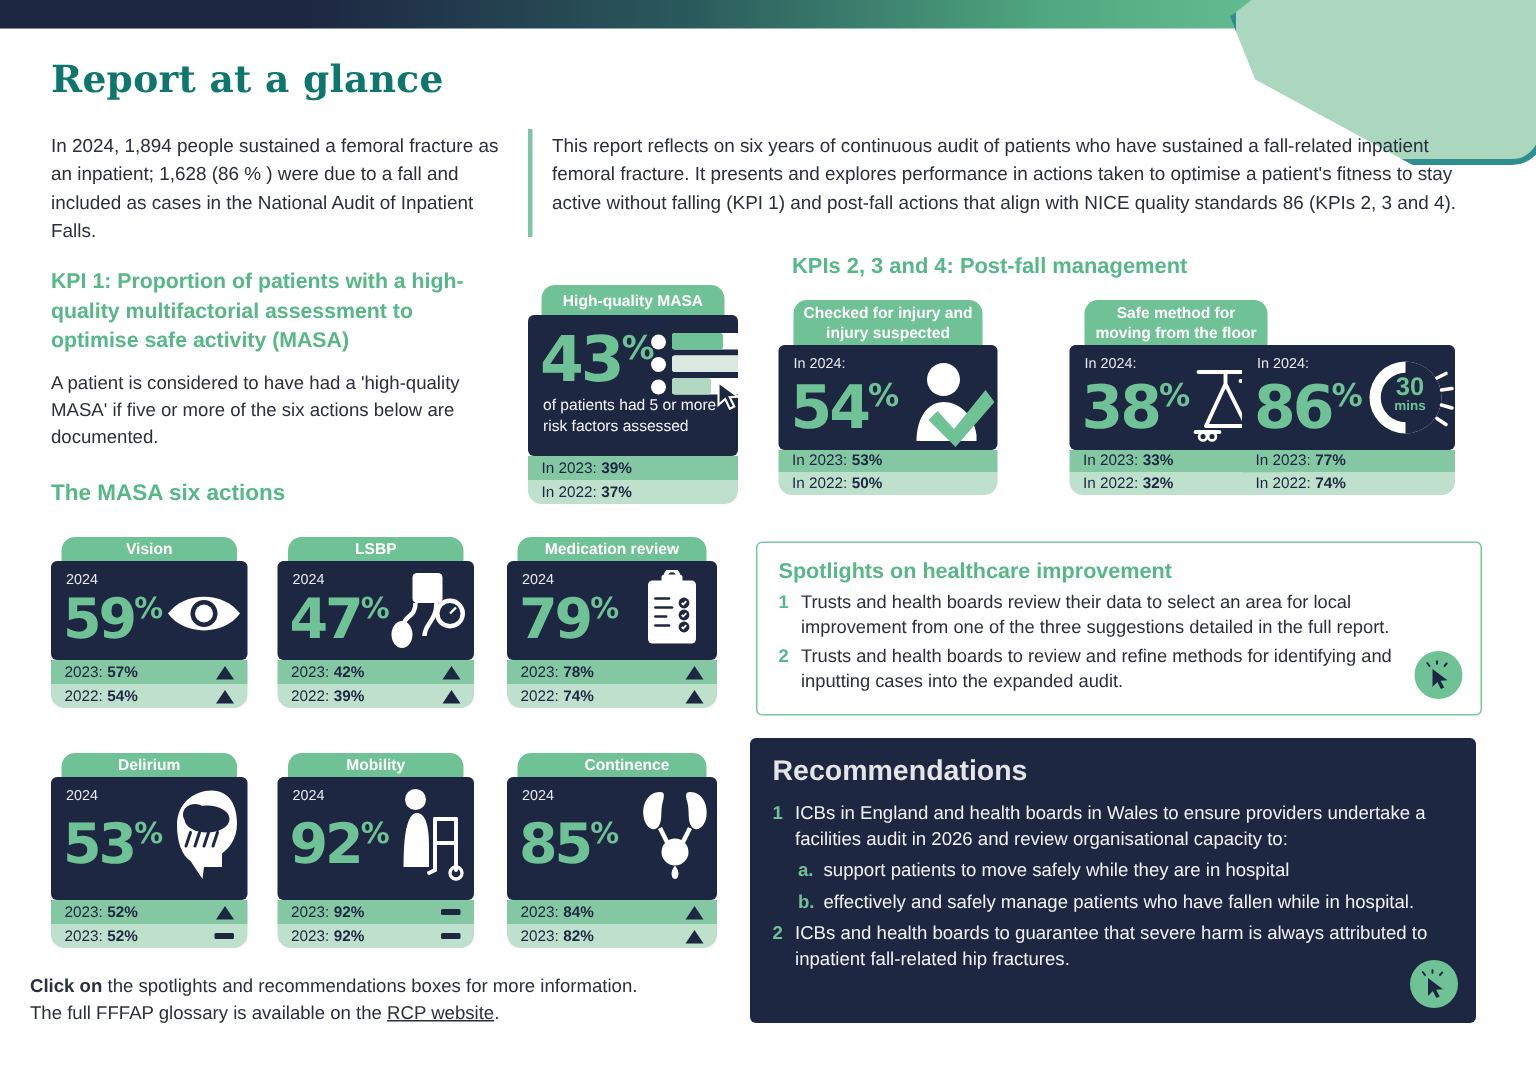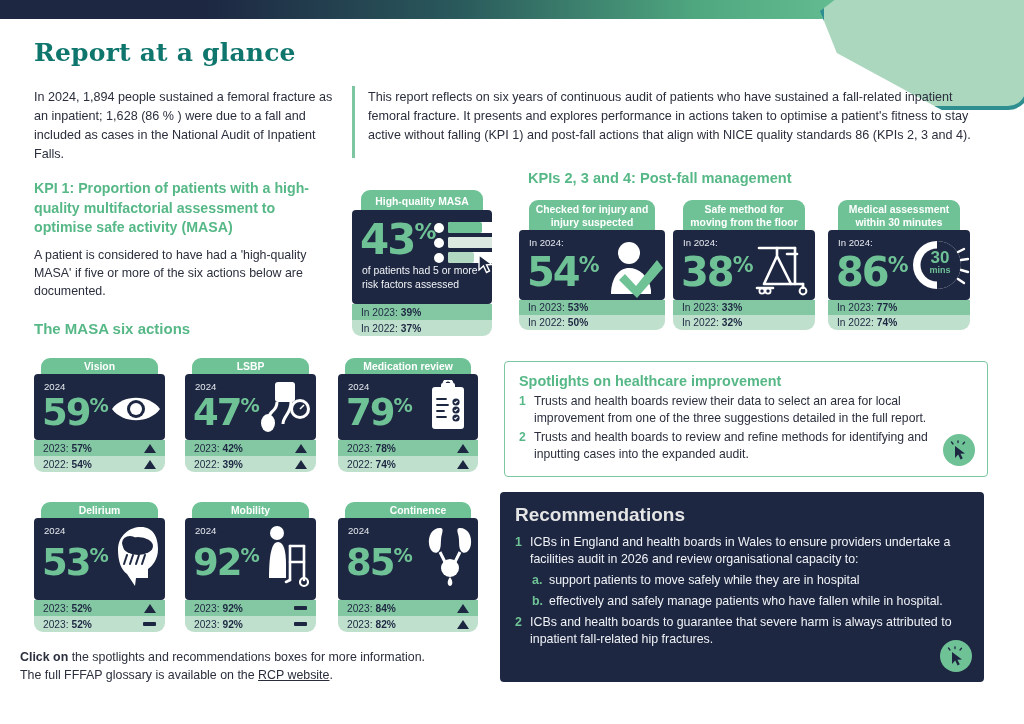--- a/index.html
+++ b/index.html
@@ -225,21 +225,21 @@
     <div class="foot f1" style="top:100px; width:146px; height:15px;">
       <span>In 2023:</span>
         <b>53%</b>
     </div>
     <div class="foot f2" style="top:115px; width:146px; height:15px;">
       <span>In 2022:</span>
         <b>50%</b>
     </div>
   </div>
 
-  <div class="card" style="left:673px; top:200px; width:118px; height:130px;">
+  <div class="card" style="left:713px; top:200px; width:118px; height:130px;">
     <div class="tab" style="left:10px; width:122px; height:32px;">Safe method for moving from the floor</div>
     <div class="body" style="top:30px; width:142px; height:70px;">
       <div class="yr">In 2024:</div>
       <div class="big" style="top:22px; font-size:40px;">
         <span>38</span><span class="pct">%</span>
       </div>
       <svg class="icon-wrap" width="62" height="60" viewBox="0 0 62 60" style="left:78px; top:6px;">
         <g stroke="#ffffff" stroke-width="2.6" fill="none" stroke-linecap="round">
           <path d="M8 12 L44 12"></path>
             <path d="M26 12 L26 19"></path>
@@ -259,21 +259,20 @@
       <span>In 2023:</span>
         <b>33%</b>
     </div>
     <div class="foot f2" style="top:115px; width:142px; height:15px;">
       <span>In 2022:</span>
         <b>32%</b>
     </div>
   </div>
 
   <div class="card" style="left:828px; top:200px; width:142px; height:130px;">
-    <div class="tab" style="left:10px; width:122px; height:32px;">Medical assessment within 30 minutes</div>
     <div class="body" style="top:30px; width:142px; height:70px;">
       <div class="yr">In 2024:</div>
       <div class="big" style="top:22px; font-size:40px;">
         <span>86</span><span class="pct">%</span>
       </div>
       <svg class="icon-wrap" width="62" height="62" viewBox="0 0 62 62" style="left:80px; top:4px;">
         <circle cx="29" cy="31" r="24" fill="#ffffff"></circle>
         <path d="M29 7 A24 24 0 0 1 29 55 Z" fill="#1d2742"></path>
         <circle cx="29" cy="31" r="16.5" fill="#1d2742"></circle>
         <g stroke="#ffffff" stroke-width="2.4" stroke-linecap="round">

